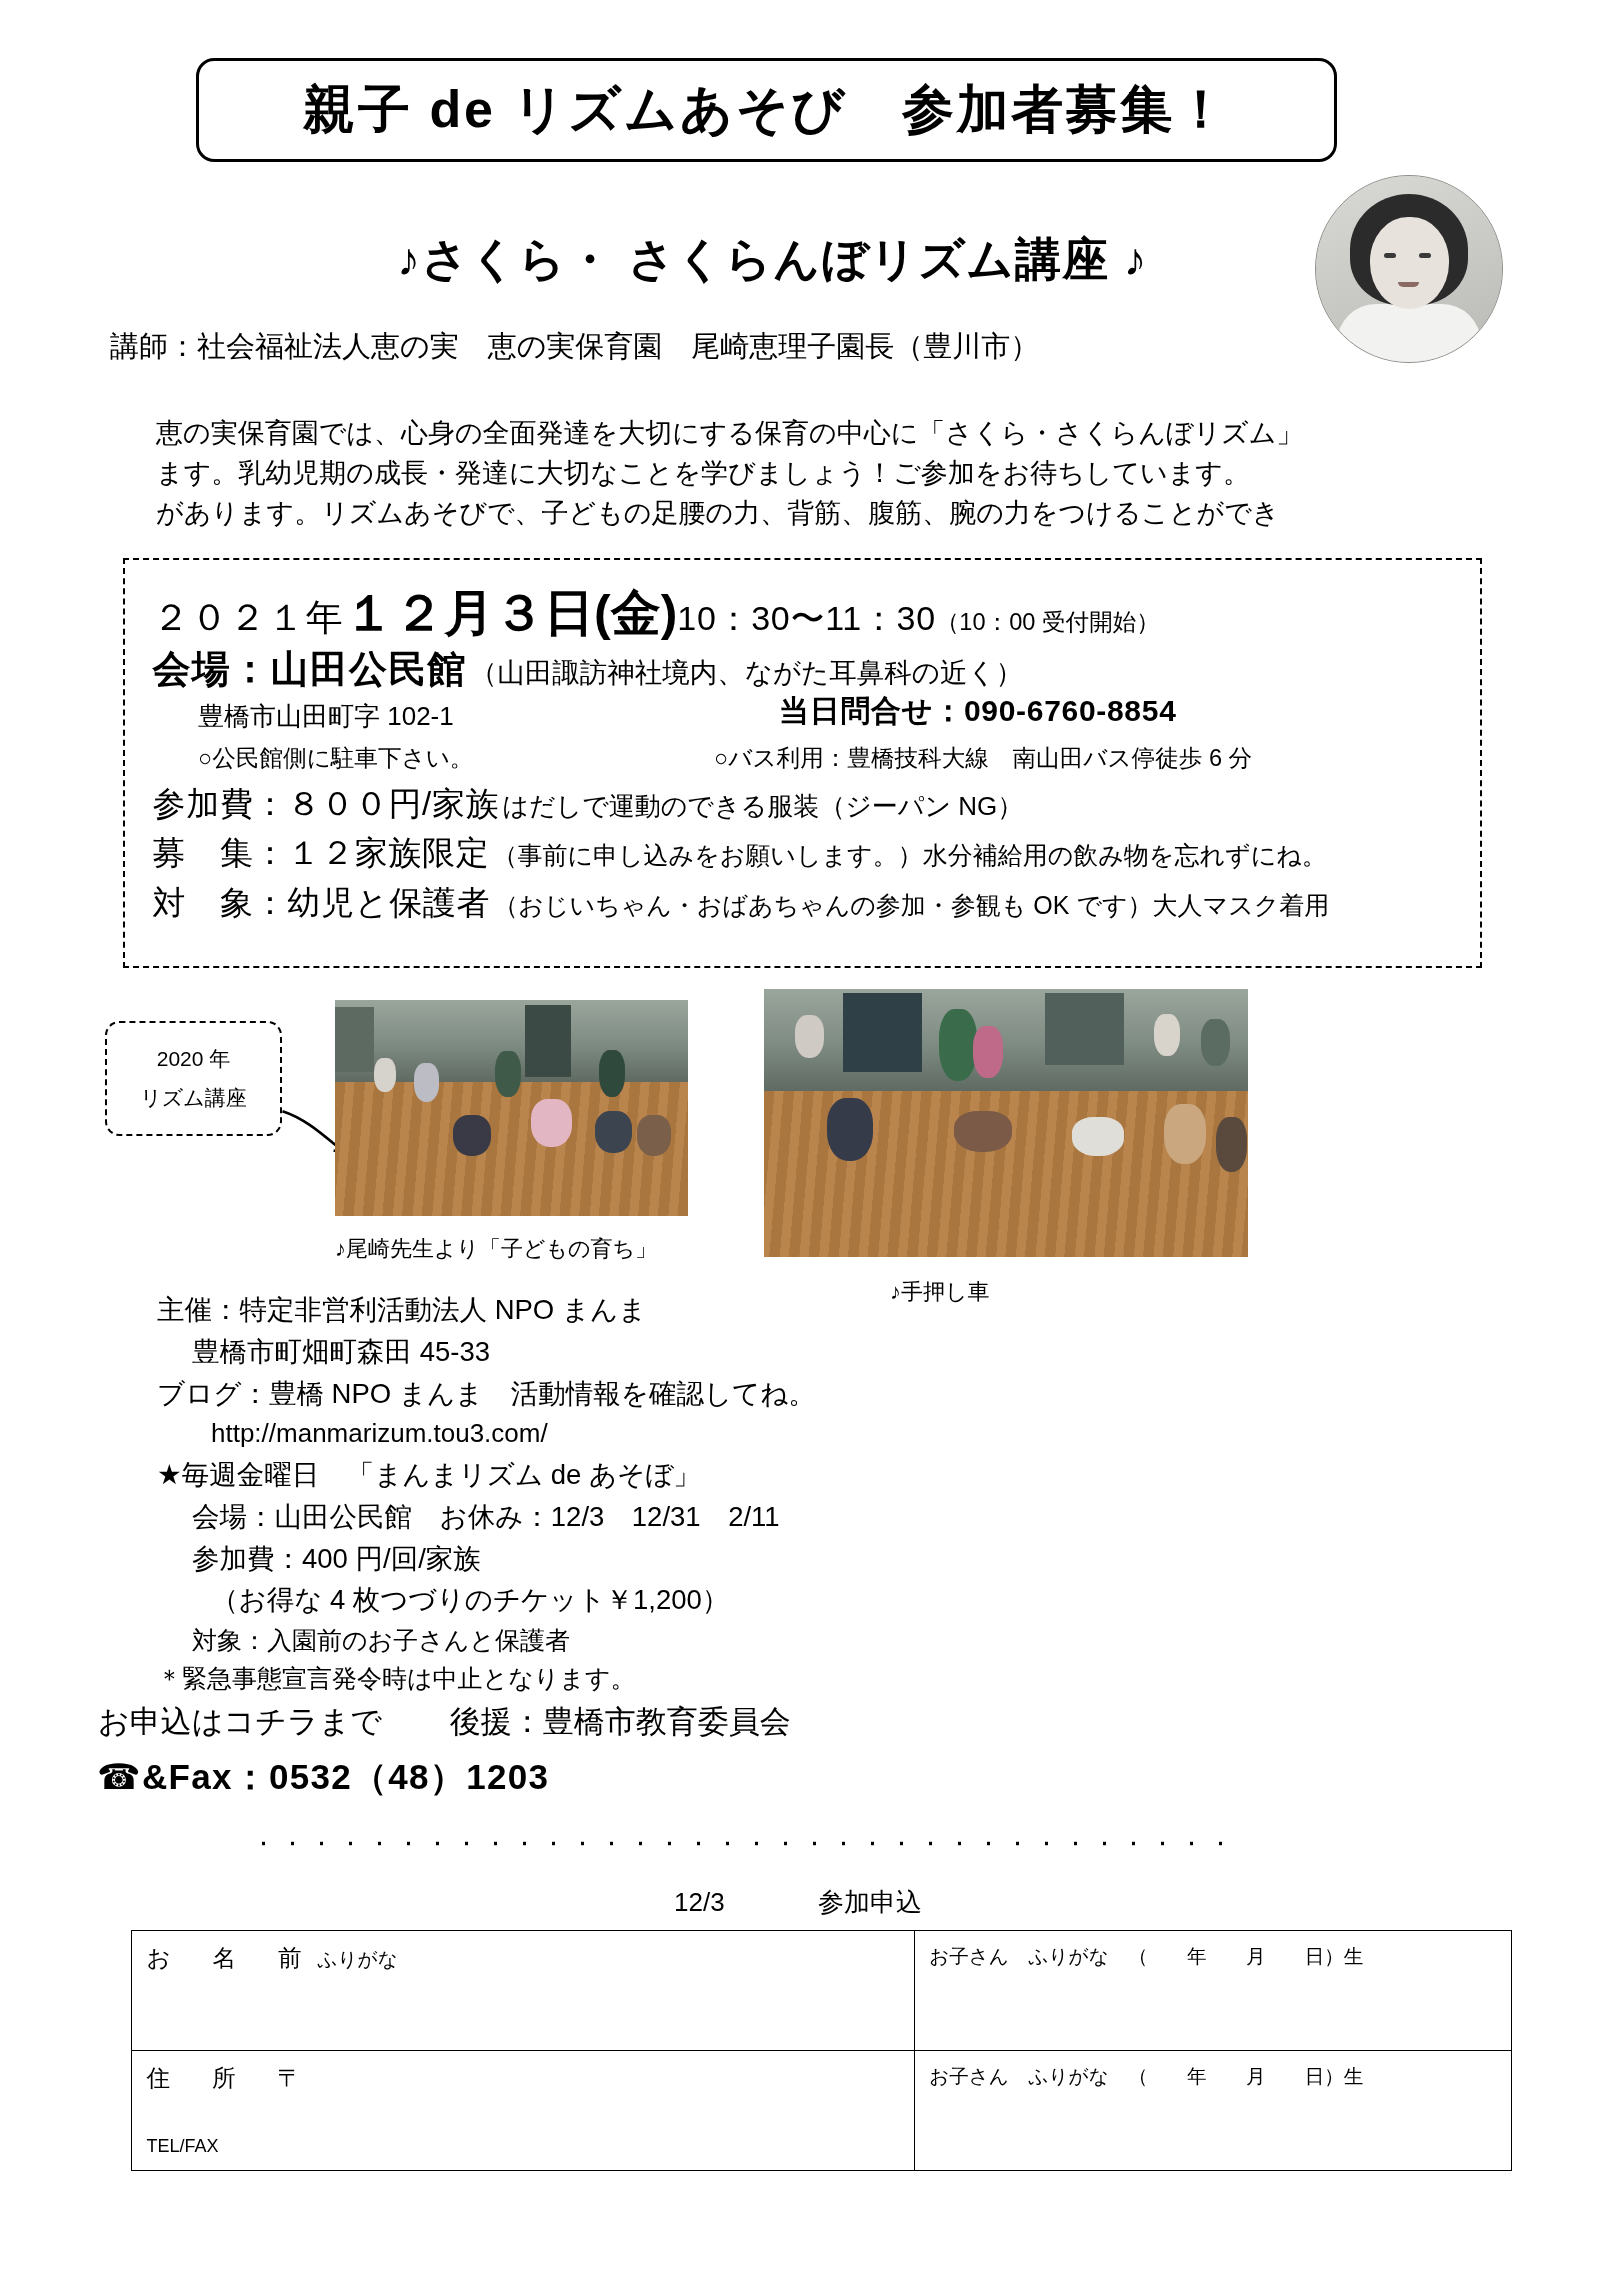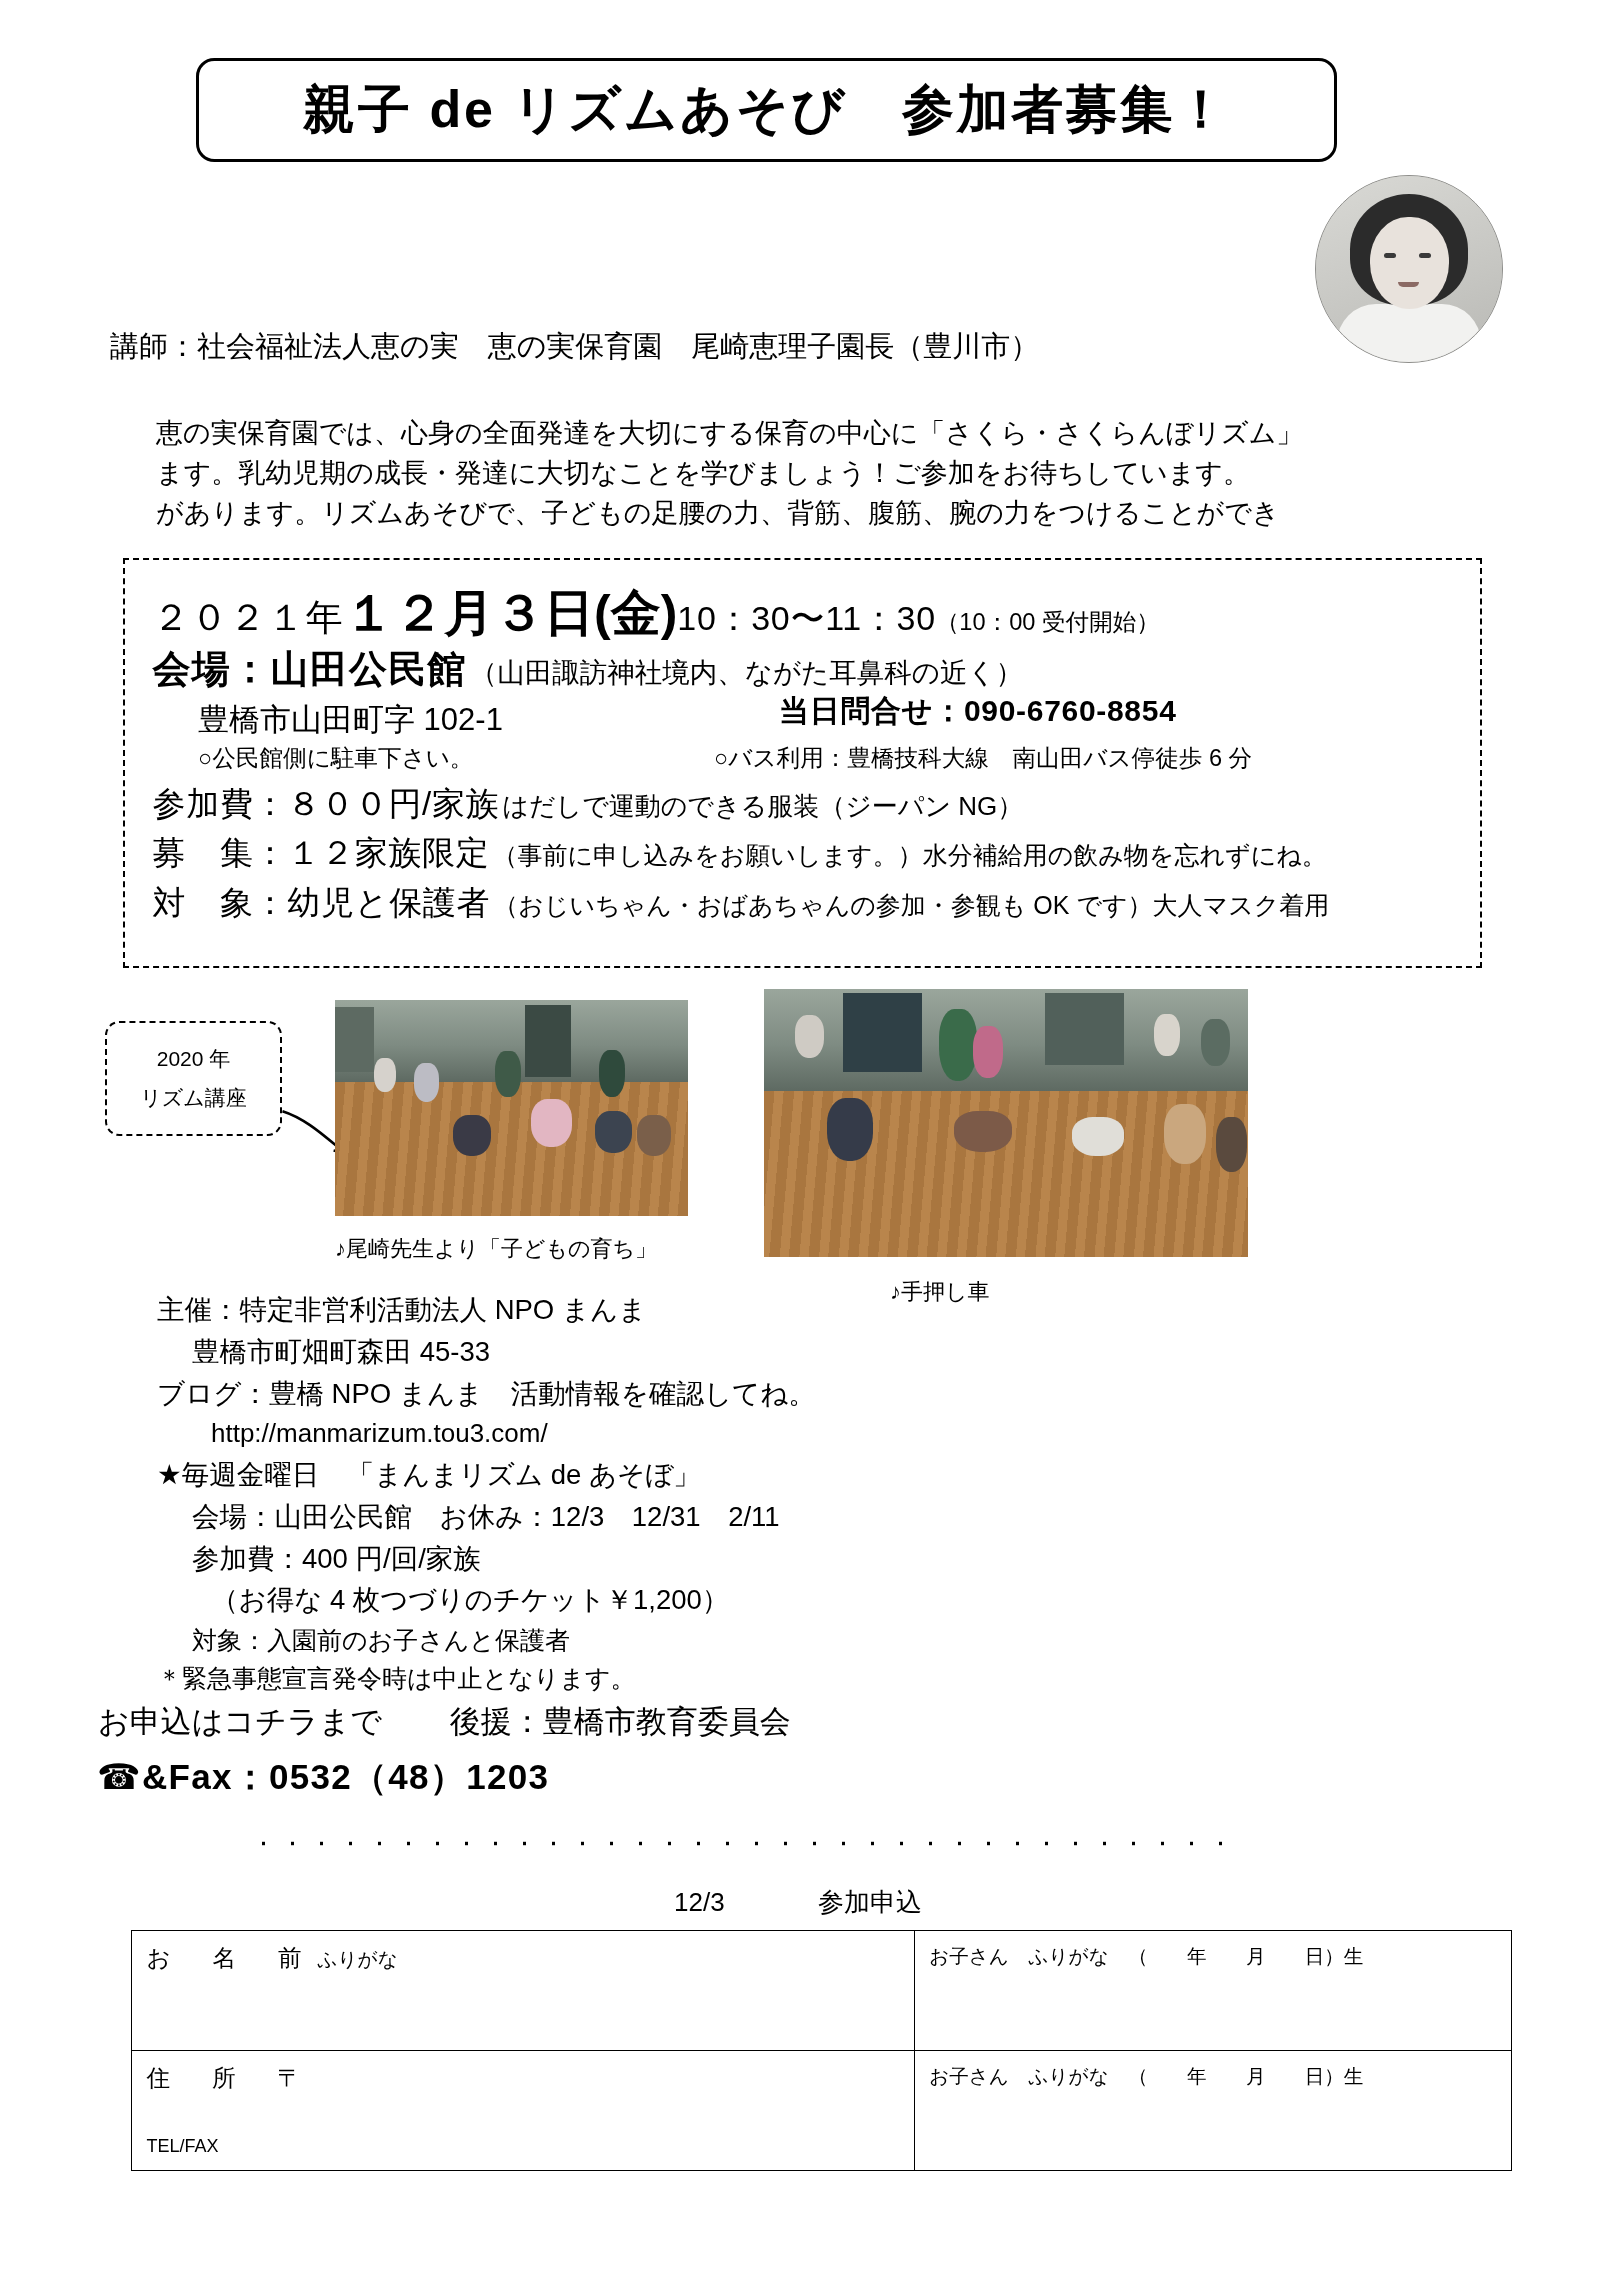--- a/index.html
+++ b/index.html
@@ -142,21 +142,21 @@
   .r-date       { left: 27.5px;  top: 19.6px;  }
   .r-date .y    { font-size: 37px; letter-spacing: 1.3px; }
   .r-date .big  { font-size: 50px; font-weight: bold; }
   .r-date .time { font-size: 34px; letter-spacing: 0.7px; }
   .r-date .small{ font-size: 23.6px; }
 
   .r-venue      { left: 27.5px;  top: 84px; }
   .r-venue .lbl { font-size: 38px; font-weight: bold; letter-spacing: 1.3px;}
   .r-venue .note{ font-size: 27.5px; }
 
-  .r-addr       { left: 73px; top: 139px; font-size: 31px; }
+  .r-addr       { left: 73px; top: 139px; font-size: 26px; }
   .r-contact    { left: 654px; top: 131px; font-size: 30px; font-weight: bold; letter-spacing: 0.7px;}
   .r-park       { left: 73px; top: 182px; font-size: 23.6px; }
   .r-bus        { left: 589px; top: 182px; font-size: 23.6px; }
 
   .r-fee        { left: 27.5px;  top: 222px; }
   .r-fee .lbl   { font-size: 33px; letter-spacing: 0.7px; }
   .r-fee .note  { font-size: 26px; }
 
   .r-limit      { left: 27.5px;  top: 271px; }
   .r-limit .lbl { font-size: 33px; letter-spacing: 0.7px; }
@@ -299,20 +299,21 @@
 </style>
 </head>
 <body>
 
 <div class="page">
 
   <div class="title-banner">
     <span class="title-text">親子 de リズムあそび　参加者募集！</span>
   </div>
 
+  <div class="subtitle">♪さくら・ さくらんぼリズム講座 ♪</div>
 
   <div class="portrait">
     <div class="bg-wall"></div>
     <div class="body"></div>
     <div class="hair"></div>
     <div class="face"></div>
     <div class="eye-l"></div>
     <div class="eye-r"></div>
     <div class="mouth"></div>
   </div>

